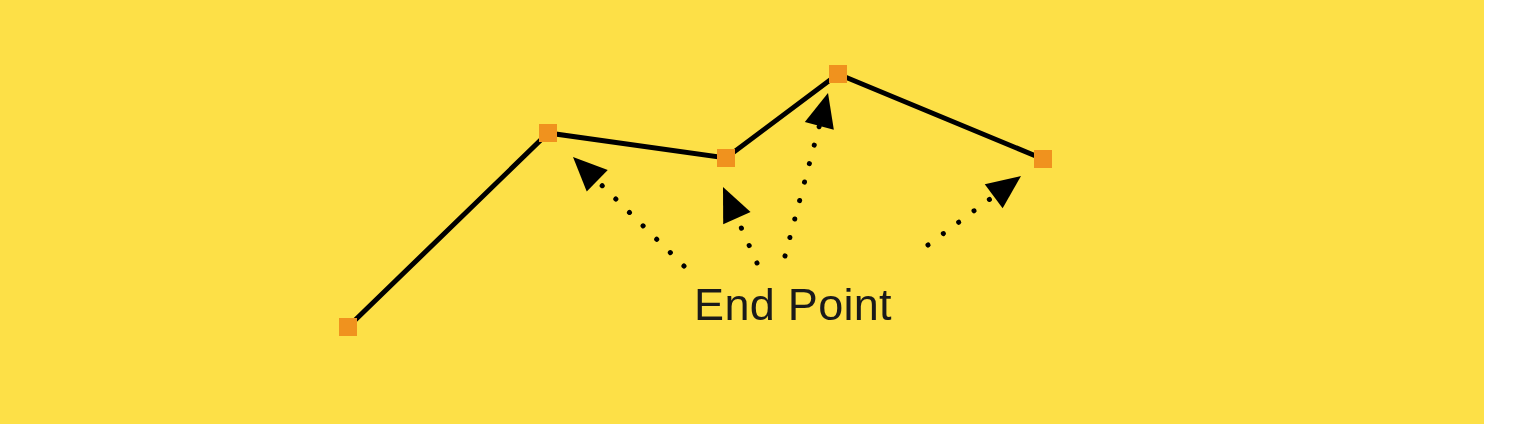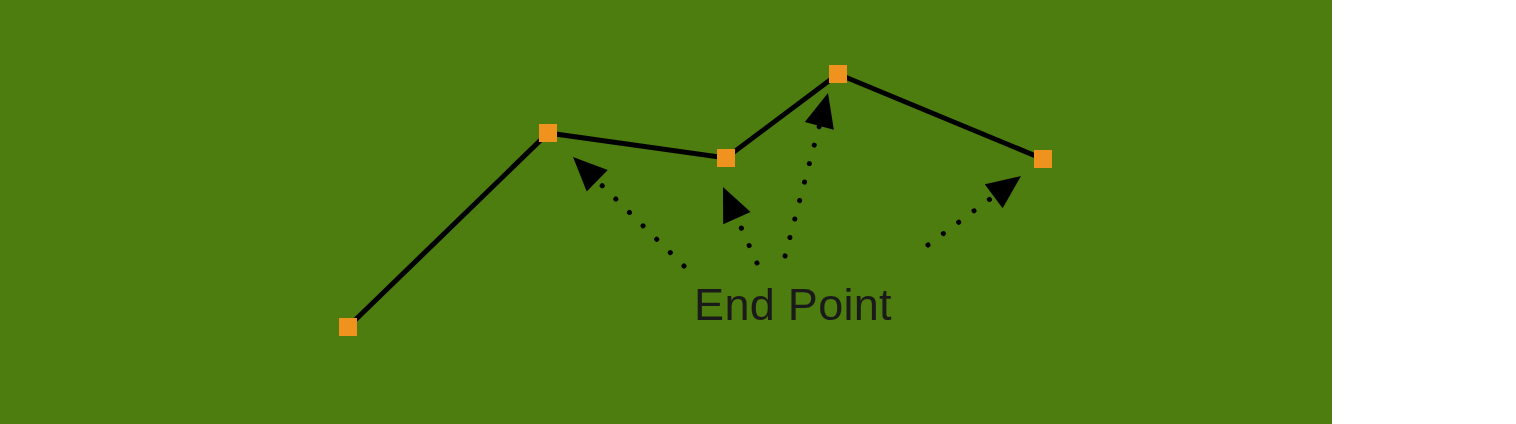--- a/index.html
+++ b/index.html
@@ -9,23 +9,23 @@
     background: #ffffff;
   }
   body {
     width: 1516px;
     height: 424px;
     font-family: "Liberation Sans", sans-serif;
     overflow: hidden;
   }
   #diagram-root {
     position: relative;
-    width: 1332px;
+    width: 1484px;
     height: 424px;
-    background: #4d7c0f;
+    background: #fde047;
   }
   #diagram-svg {
     position: absolute;
     top: 0;
     left: 0;
     width: 1516px;
     height: 424px;
     display: block;
   }
   .series-line {

